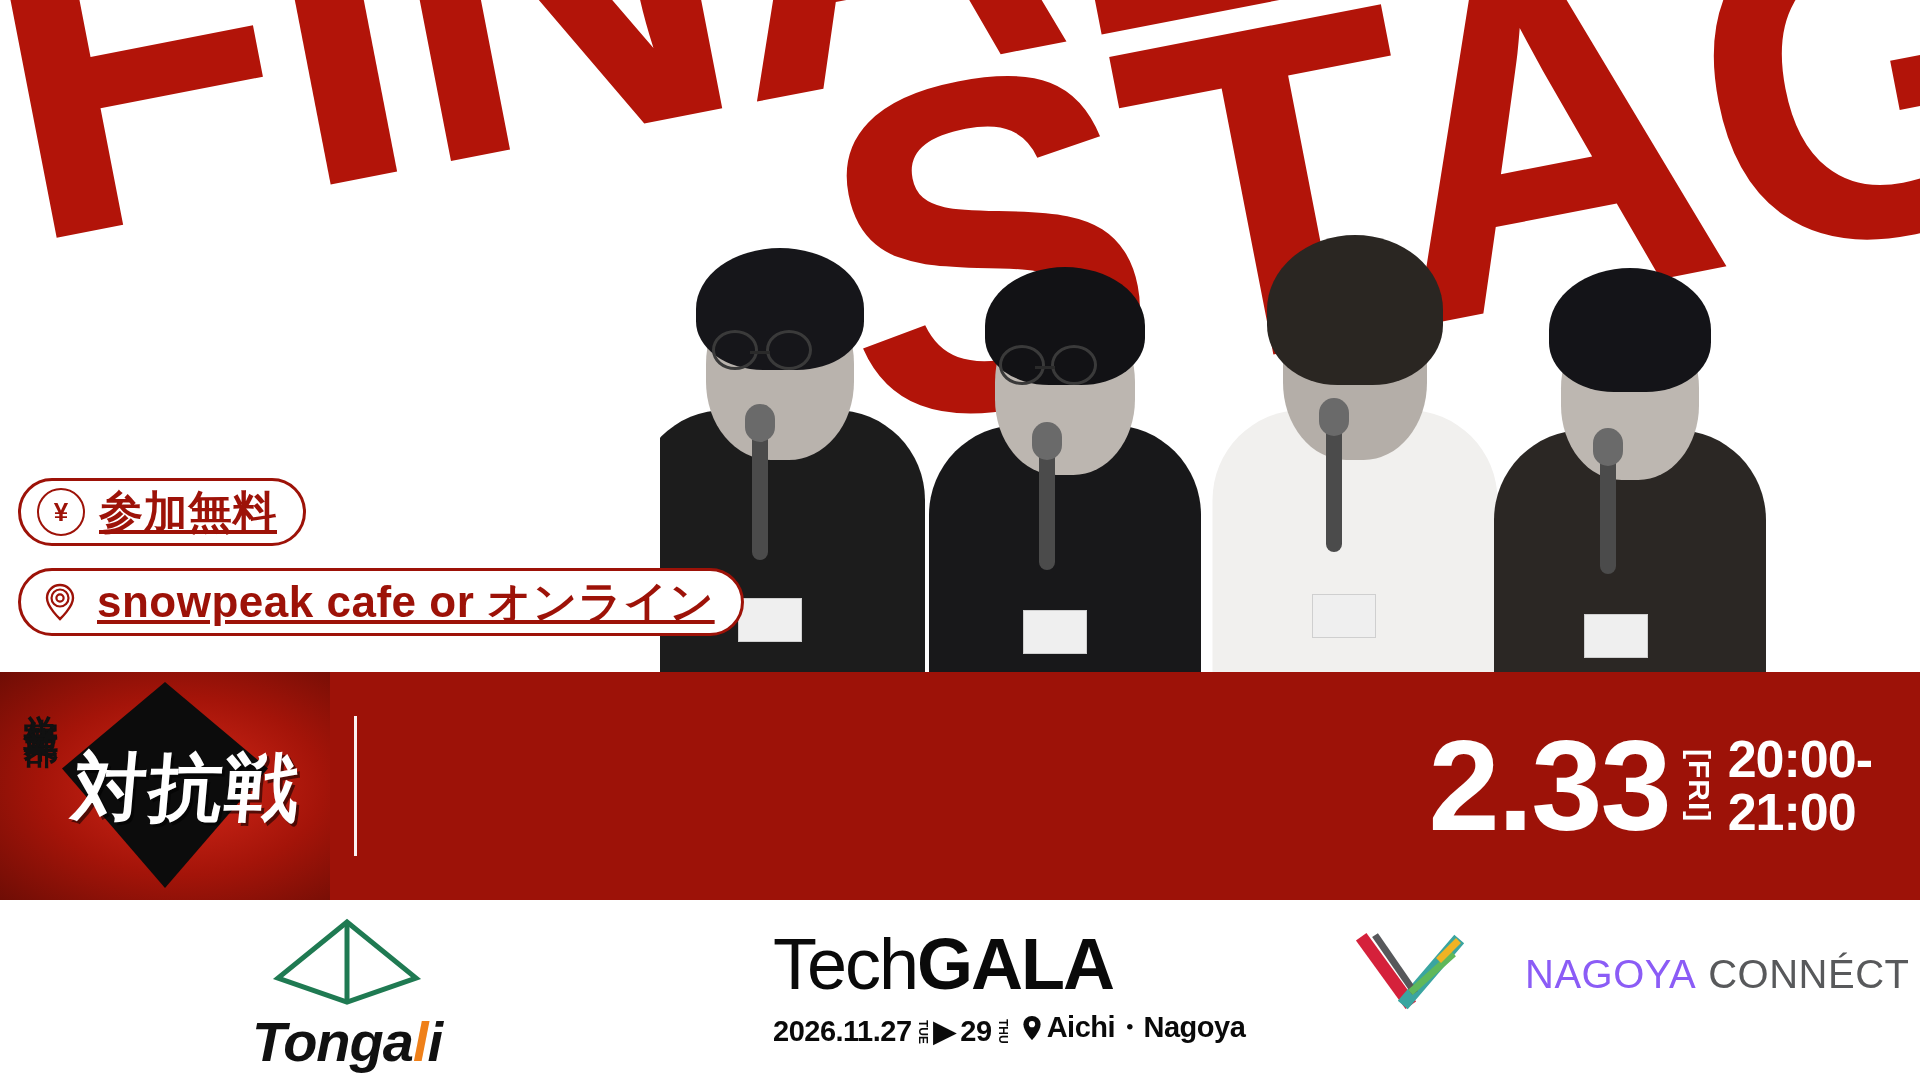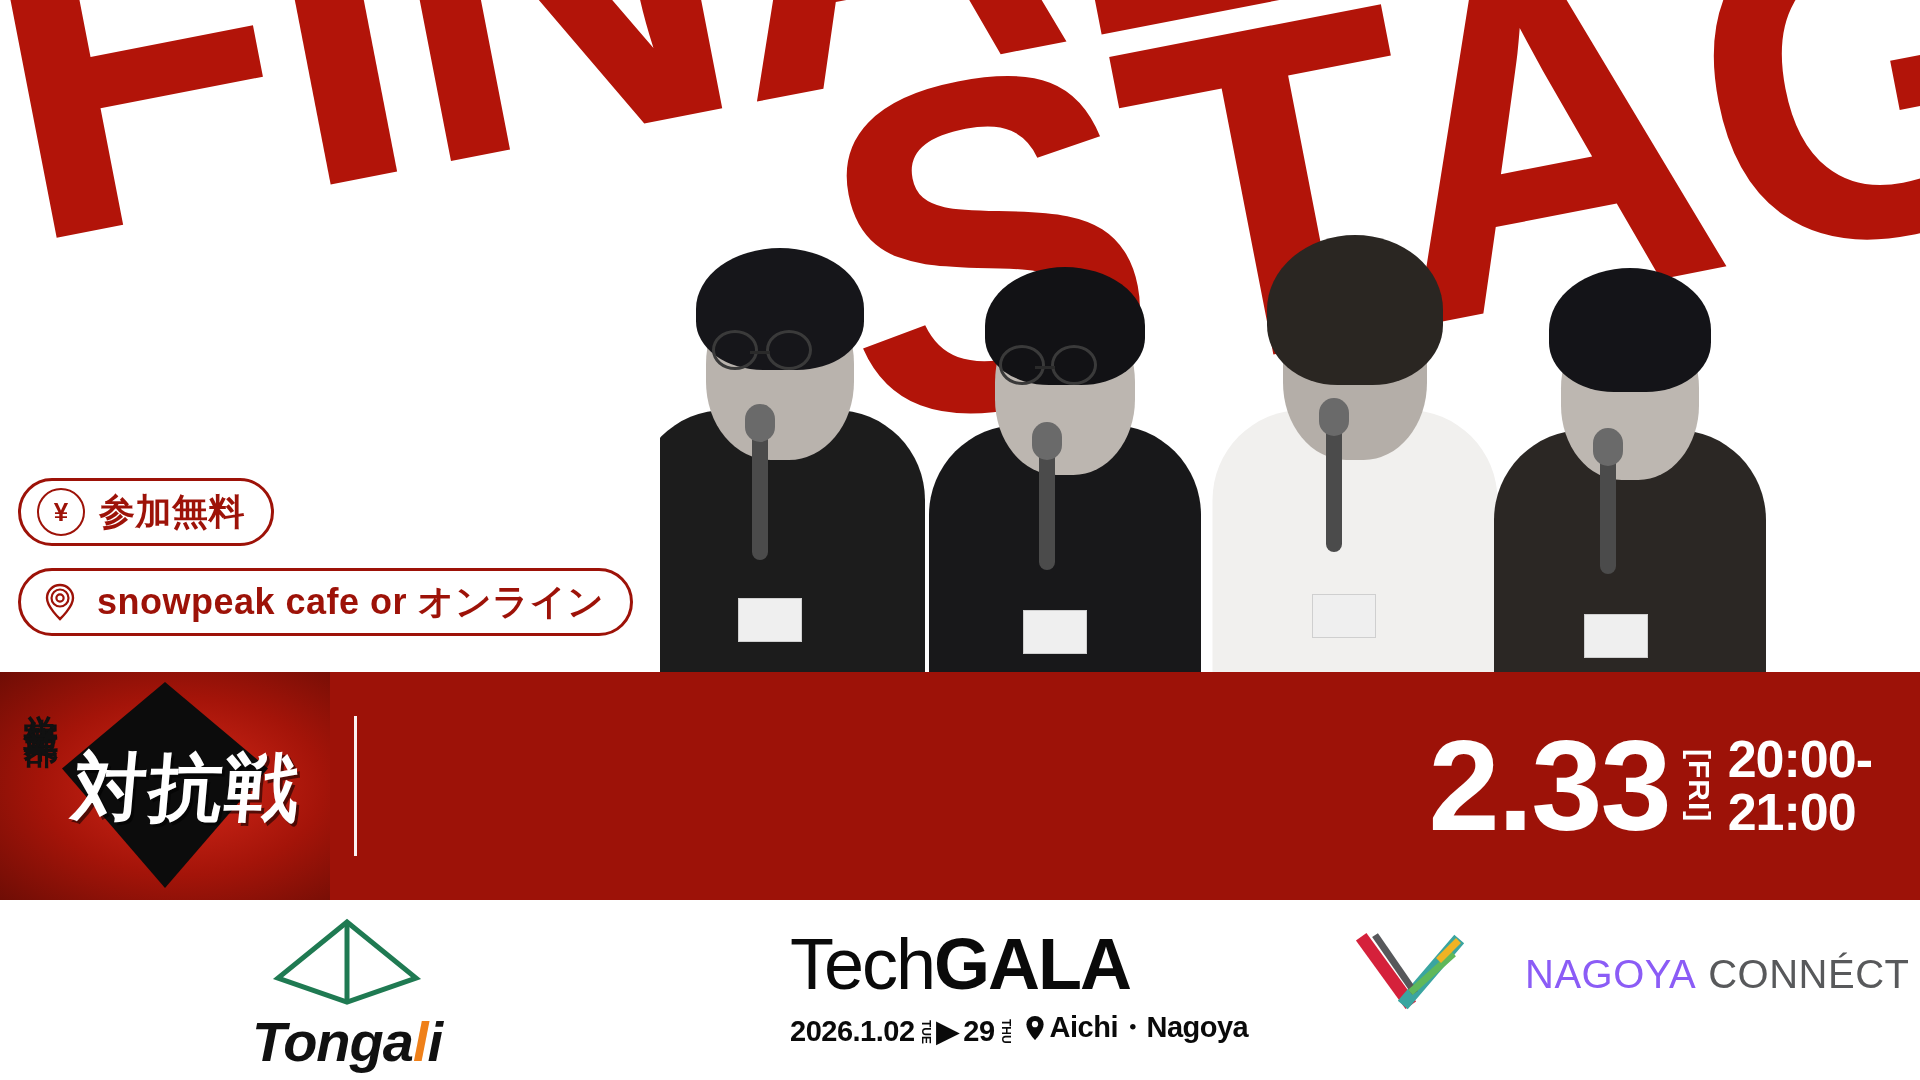--- a/index.html
+++ b/index.html
@@ -53,21 +53,21 @@
     background:#ffffff;
     height:62px;padding:0 26px 0 16px;margin-bottom:22px;
     width:max-content;
   }
   .pill .ic{
     width:44px;height:44px;border:2.5px solid #9d1208;border-radius:50%;
     display:flex;align-items:center;justify-content:center;margin-right:14px;flex:0 0 auto;
     color:#9d1208;font-size:26px;font-weight:bold;line-height:1;
   }
   .pill .ic.pin{border:none;width:46px;height:46px;}
-  .pill .tx{color:#9d1208;font-size:36px;font-weight:bold;letter-spacing:.5px;white-space:nowrap;}
+  .pill .tx{color:#9d1208;font-size:44px;font-weight:bold;letter-spacing:.5px;white-space:nowrap;text-decoration:underline;}
 
   
   .banner{
     position:absolute;left:0;top:672px;width:1920px;height:228px;
     background:#9d1208;z-index:8;display:flex;align-items:center;
   }
   .emblem{
     position:relative;width:330px;height:228px;flex:0 0 auto;
     background:radial-gradient(ellipse at 55% 50%, #d6291a 0%, #a41409 55%, #6f0d05 100%);
     display:flex;align-items:center;
@@ -110,21 +110,21 @@
   }
   .times{color:#ffffff;font-size:52px;font-weight:bold;line-height:1.02;letter-spacing:-1px;}
 
   
   .footer{position:absolute;left:0;top:900px;width:1920px;height:180px;background:#fff;z-index:9;}
 
   .tongali{position:absolute;left:252px;top:16px;width:190px;text-align:center;}
   .tongali .word{font-size:56px;font-weight:bold;color:#111;letter-spacing:-1px;line-height:1;margin-top:2px;font-style:italic;}
   .tongali .word .orange{color:#ef8019;}
 
-  .techgala{position:absolute;left:790px;top:28px;}
+  .techgala{position:absolute;left:773px;top:28px;}
   .techgala .tg-main{font-size:72px;font-weight:bold;color:#0a0a0a;line-height:1;letter-spacing:-2px;}
   .techgala .tg-main .light{font-weight:normal;}
   .techgala .tg-sub{
     display:flex;align-items:flex-end;gap:5px;
     font-size:29px;font-weight:bold;color:#0a0a0a;margin-top:8px;letter-spacing:-.5px;
   }
   .techgala .tiny{font-size:12px;font-weight:bold;line-height:1;
     writing-mode:vertical-rl;transform:translateY(-4px);letter-spacing:0;}
 
   .nagoya{position:absolute;left:1355px;top:28px;display:flex;align-items:center;}
@@ -238,21 +238,21 @@
       <svg width="150" height="92" viewBox="0 0 150 92" aria-hidden="true">
         <polygon points="75,6 144,62 75,86 6,62" fill="none" stroke="#1f7a52" stroke-width="5"></polygon>
         <line x1="75" y1="6" x2="75" y2="86" stroke="#1f7a52" stroke-width="5"></line>
       </svg>
       <div class="word"><span>Tonga</span><span class="orange">l</span><span>i</span></div>
     </div>
 
     <div class="techgala">
       <div class="tg-main"><span class="light">Tech</span><span>GALA</span></div>
       <div class="tg-sub">
-        <span>2026.1.02</span>
+        <span>2026.11.27</span>
         <span class="tiny">TUE</span>
         <span>▶</span>
         <span>29</span>
         <span class="tiny">THU</span>
         <span style="margin-left:8px;">
           <svg width="20" height="26" viewBox="0 0 20 26" aria-hidden="true">
             <path d="M10 1 C5 1 1.4 4.6 1.4 9.4 C1.4 16 10 25 10 25 C10 25 18.6 16 18.6 9.4 C18.6 4.6 15 1 10 1 Z" fill="#0a0a0a"></path>
             <circle cx="10" cy="9.2" r="3.1" fill="#ffffff"></circle>
           </svg>
         </span>

